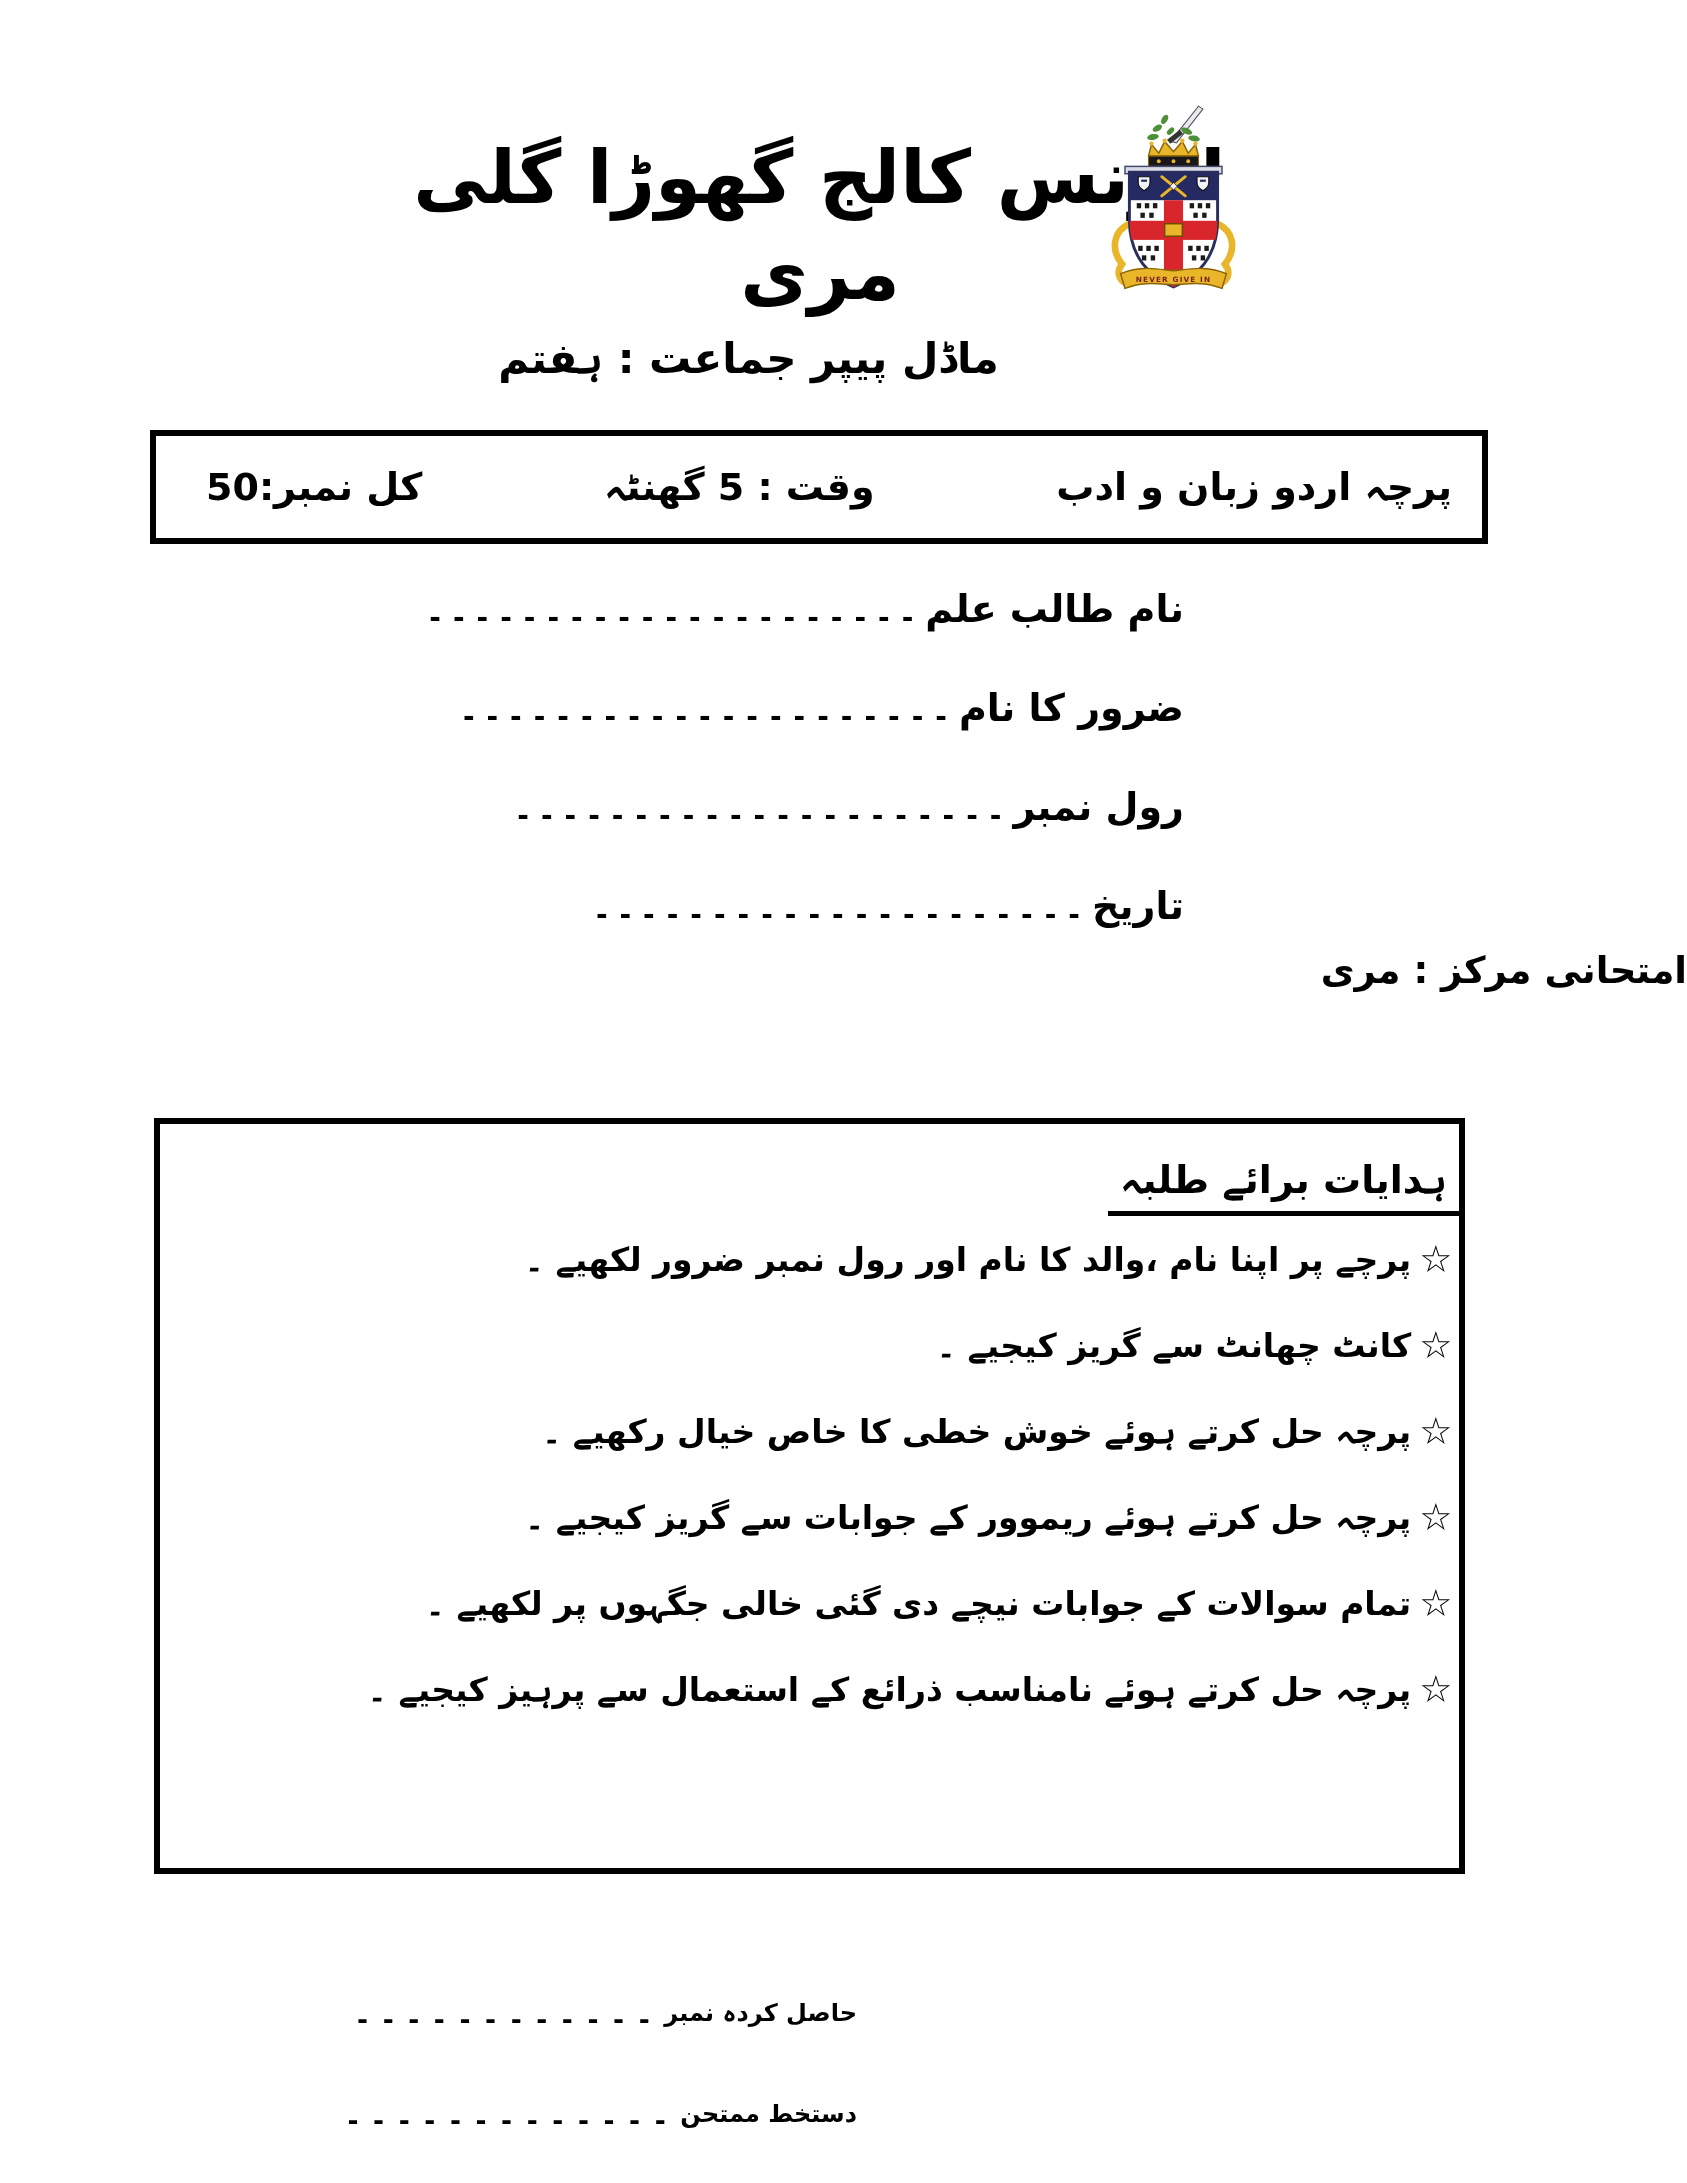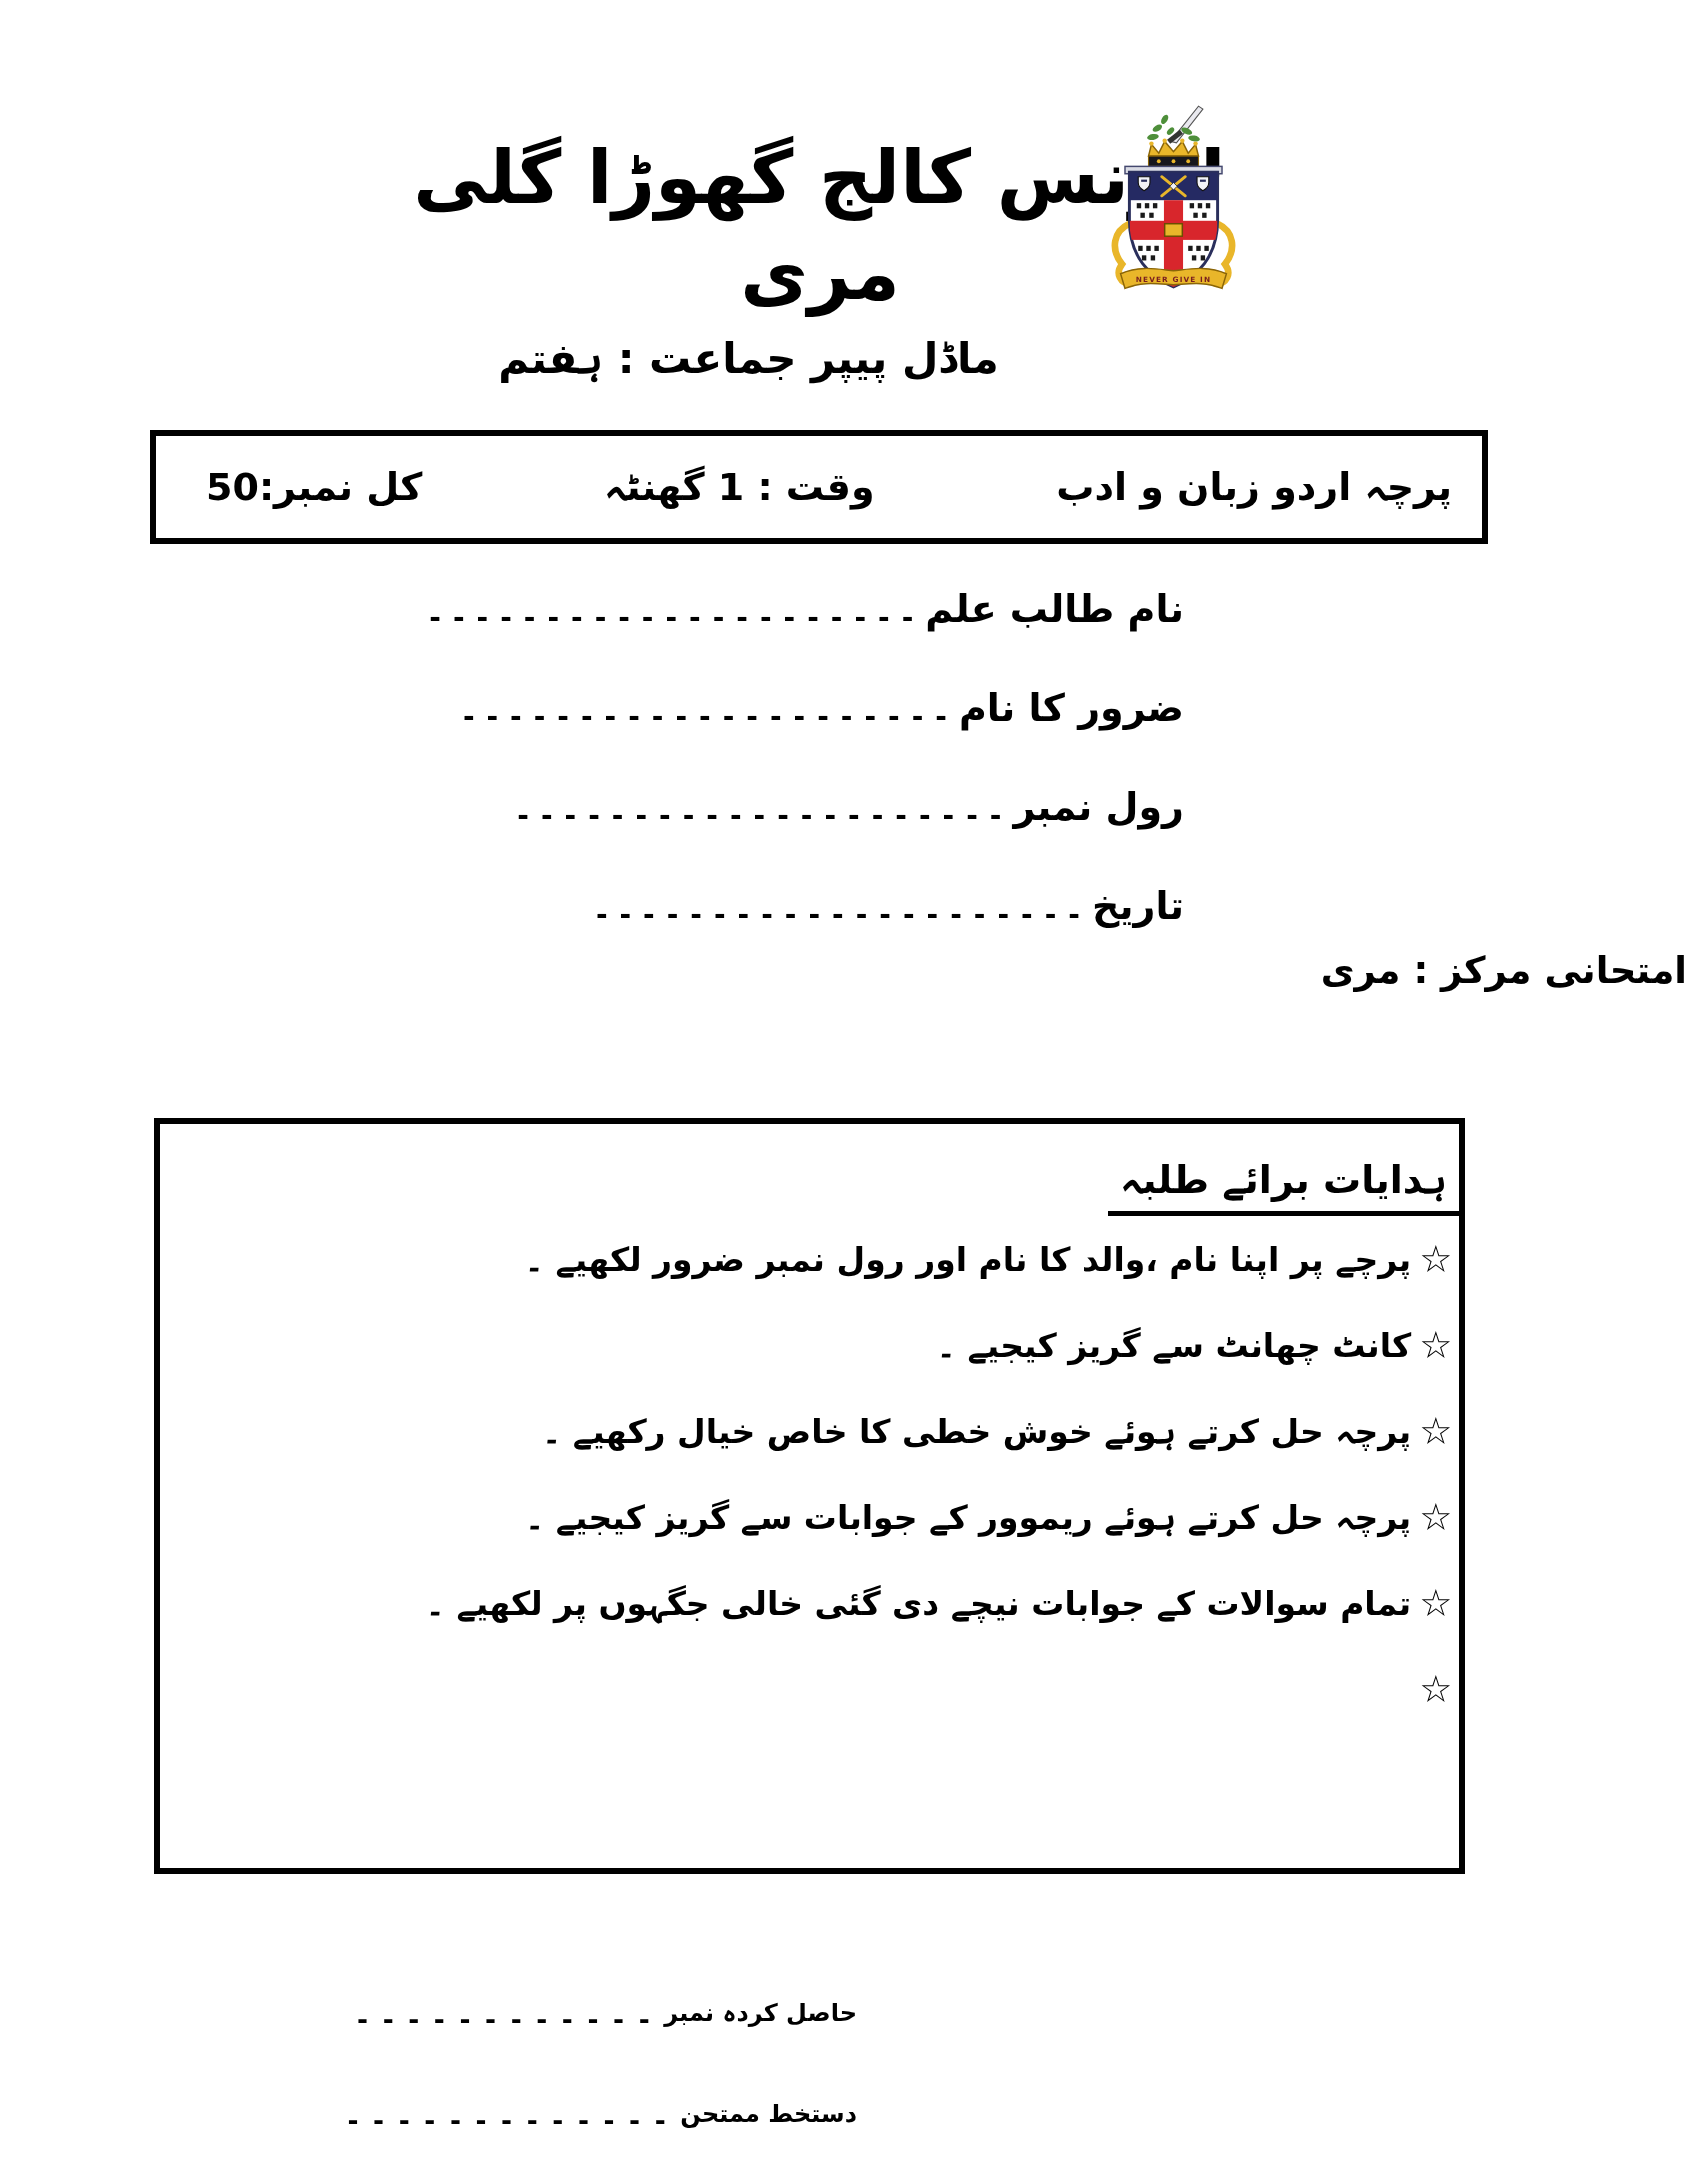--- a/index.html
+++ b/index.html
@@ -161,21 +161,21 @@
     <g>
       <path d="M28,238 C55,226 80,232 100,234 C120,232 145,226 172,238 L166,258 C142,248 120,252 100,253 C80,252 58,248 34,258 Z" stroke="#8a6508" stroke-width="2" fill="#e9b62a"></path>
       <text x="100" y="249" text-anchor="middle" font-size="10" letter-spacing="1.5" fill="#7a1f1f" font-weight="bold">NEVER GIVE IN</text>
     </g>
   </svg>
 
   <div class="model-line urdu">ماڈل پیپر    جماعت  :  ہفتم</div>
 
   <div class="paper-info-box">
     <div class="urdu">پرچہ اردو زبان و ادب</div>
-    <div class="urdu">وقت : 1 گھنٹہ</div>
+    <div class="urdu">وقت : 5 گھنٹہ</div>
     <div class="urdu">کل نمبر:50</div>
   </div>
 
   <div class="student-fields">
     <div class="field-row">
       <span class="field-label urdu">نام طالب علم</span>
       <span class="blank-line">---------------------</span>
     </div>
     <div class="field-row">
       <span class="field-label urdu">ضرور کا نام</span>
@@ -213,20 +213,21 @@
       <li class="instruction-item">
         <span class="star-bullet">☆</span>
         <span class="instruction-text urdu">پرچہ حل کرتے ہوئے ریموور کے جوابات سے گریز کیجیے ۔</span>
       </li>
       <li class="instruction-item">
         <span class="star-bullet">☆</span>
         <span class="instruction-text urdu">تمام سوالات کے جوابات نیچے دی گئی خالی جگہوں پر لکھیے ۔</span>
       </li>
       <li class="instruction-item">
         <span class="star-bullet">☆</span>
+        <span class="instruction-text urdu">پرچہ حل کرتے ہوئے نامناسب ذرائع کے استعمال سے پرہیز کیجیے ۔</span>
       </li>
     </ul>
   </div>
 
   <div class="result-fields">
     <div class="result-row">
       <span class="result-label urdu">حاصل کردہ نمبر</span>
       <span class="result-blank">------------</span>
     </div>
     <div class="result-row">

